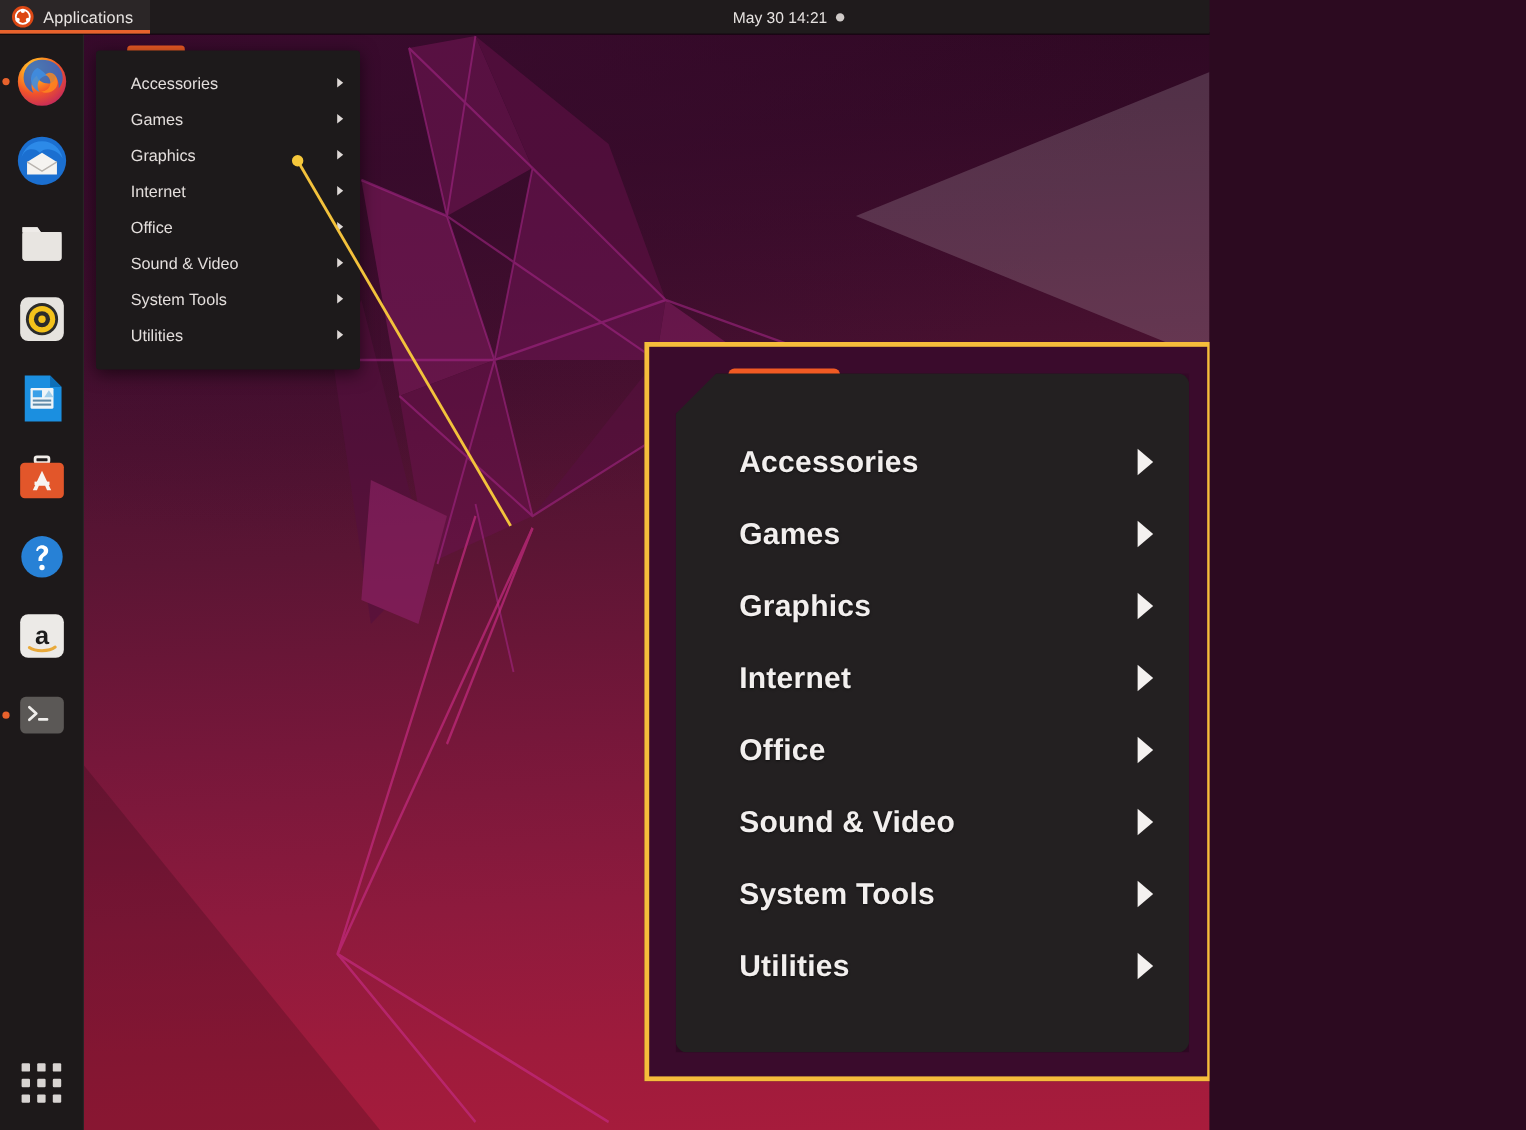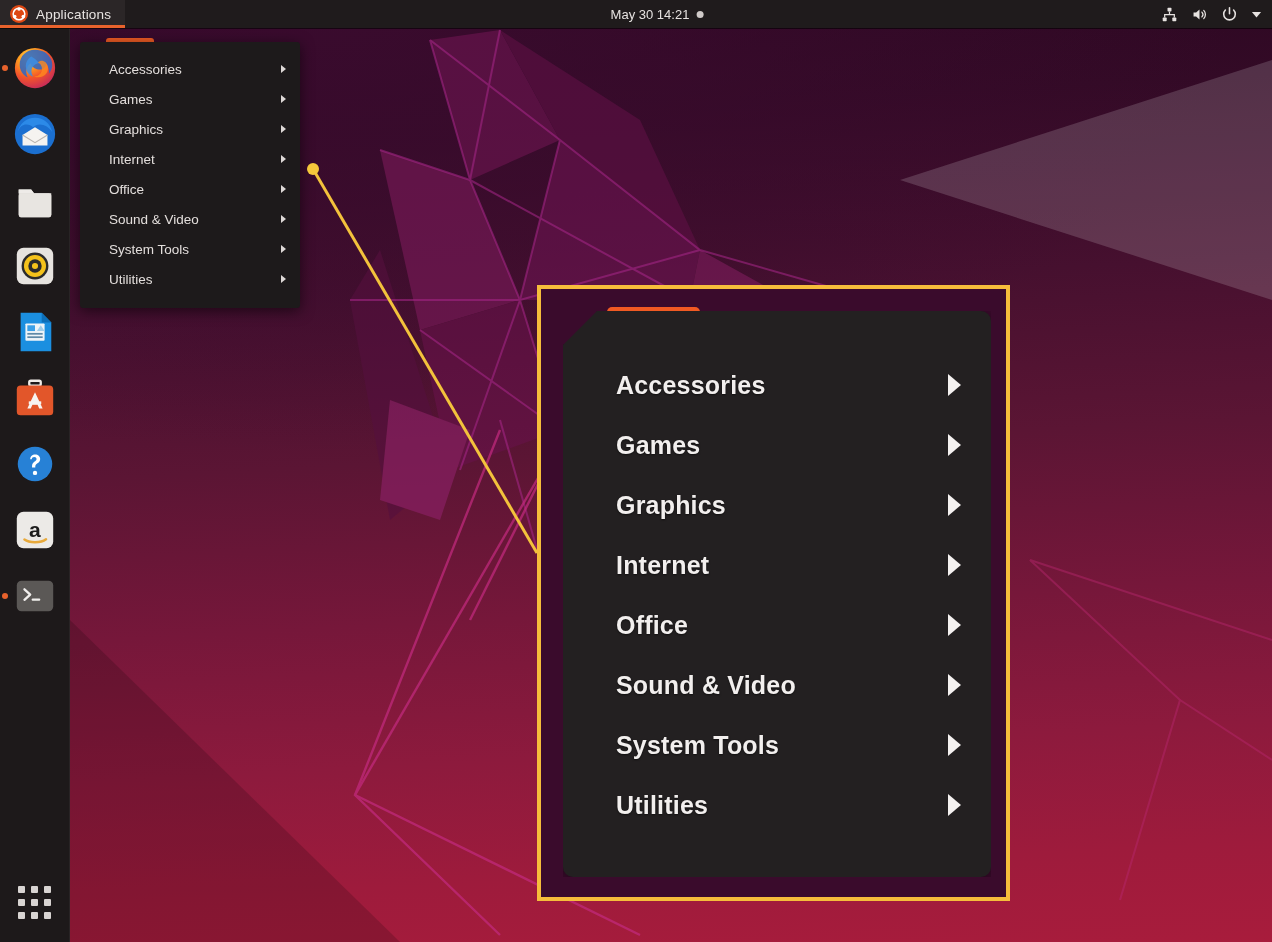--- a/index.html
+++ b/index.html
@@ -2,21 +2,21 @@
 <html><head>
 <meta charset="utf-8">
 <style>
   * { margin:0; padding:0; box-sizing:border-box; }
   html, body {
     width:1272px; height:942px;
     overflow:hidden;
     font-family:"Liberation Sans", sans-serif;
     background:#2c0a20;
   }
-  #screen { position:relative; width:1272px; height:942px; overflow:hidden; }
+  #screen { position:relative; width:1008px; height:942px; overflow:hidden; }
 
   
   .wallpaper {
     position:absolute; inset:0;
     background:
       radial-gradient(ellipse 120% 80% at 25% 0%, #3a0b2e 0%, rgba(58,11,46,0) 60%),
       linear-gradient(177deg,
         #2b0721 0%,
         #330a26 14%,
         #46102f 32%,

